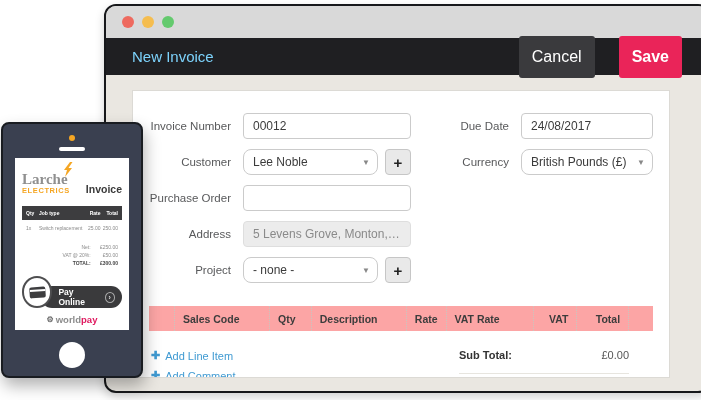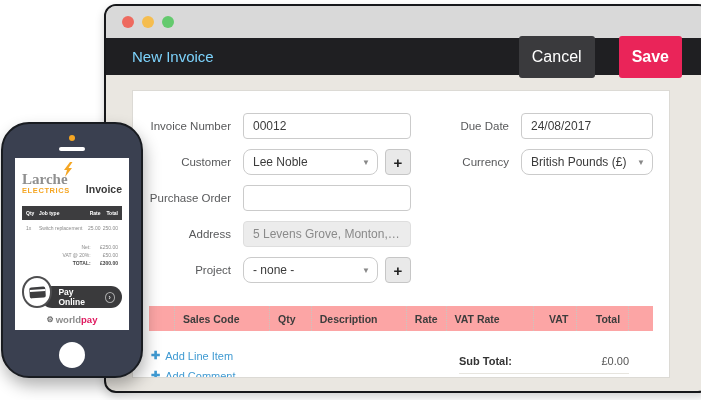--- a/index.html
+++ b/index.html
@@ -49,28 +49,28 @@
   .th { display:flex; align-items:center; padding:0 8px; height:100%; border-right:1px dotted #c8c6bf; }
   .th:last-child { border-right:none; }
   .th.r { justify-content:flex-end; }
 
   .bottom { display:flex; margin-top:18px; }
   .links { flex:1; padding-left:2px; }
   .link { display:flex; align-items:center; color:var(--link-blue,#3f9ad2); font-size:11px;
           margin-bottom:7px; cursor:pointer; }
   .plus-glyph { font-weight:bold; margin-right:5px; font-size:11px; }
   .totals { width:170px; margin-right:24px; }
-  .trow { display:flex; justify-content:space-between; align-items:center; height:25px;
+  .trow { display:flex; justify-content:space-between; align-items:flex-start; height:25px;
           border-bottom:1px solid #e7e5df; font-size:11px; }
   .trow .tl { font-weight:bold; color:#333; }
   .trow .tv { color:#555; }
 
   
   .phone { position:absolute; left:1px; top:122px; width:142px; height:256px;
-           background:var(--phone-body,#3a4050); border:2px solid #191c21; border-radius:28px;
+           background:var(--phone-body,#3a4050); border:2px solid #191c21; border-radius:8px;
            box-shadow:2px 8px 16px rgba(0,0,0,.3); z-index:5; }
   .cam { position:absolute; left:50%; top:11px; width:6px; height:6px; margin-left:-3px;
          border-radius:50%; background:var(--orange,#f5a623); }
   .speaker { position:absolute; left:50%; top:23px; width:26px; height:4px; margin-left:-13px;
              border-radius:2px; background:#fff; }
   .screen { position:absolute; left:12px; right:12px; top:34px; bottom:46px; background:#fff;
             padding:7px; overflow:hidden; }
   .home { position:absolute; left:50%; bottom:8px; width:26px; height:26px; margin-left:-13px;
           border-radius:50%; background:#fff; cursor:pointer; }
 

